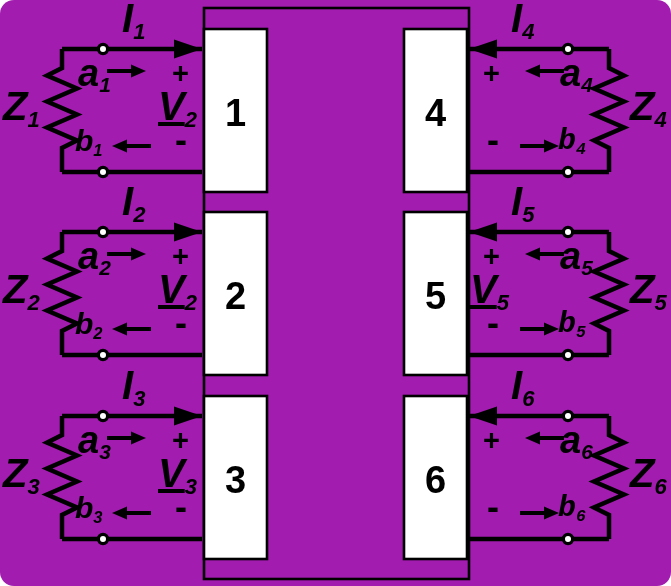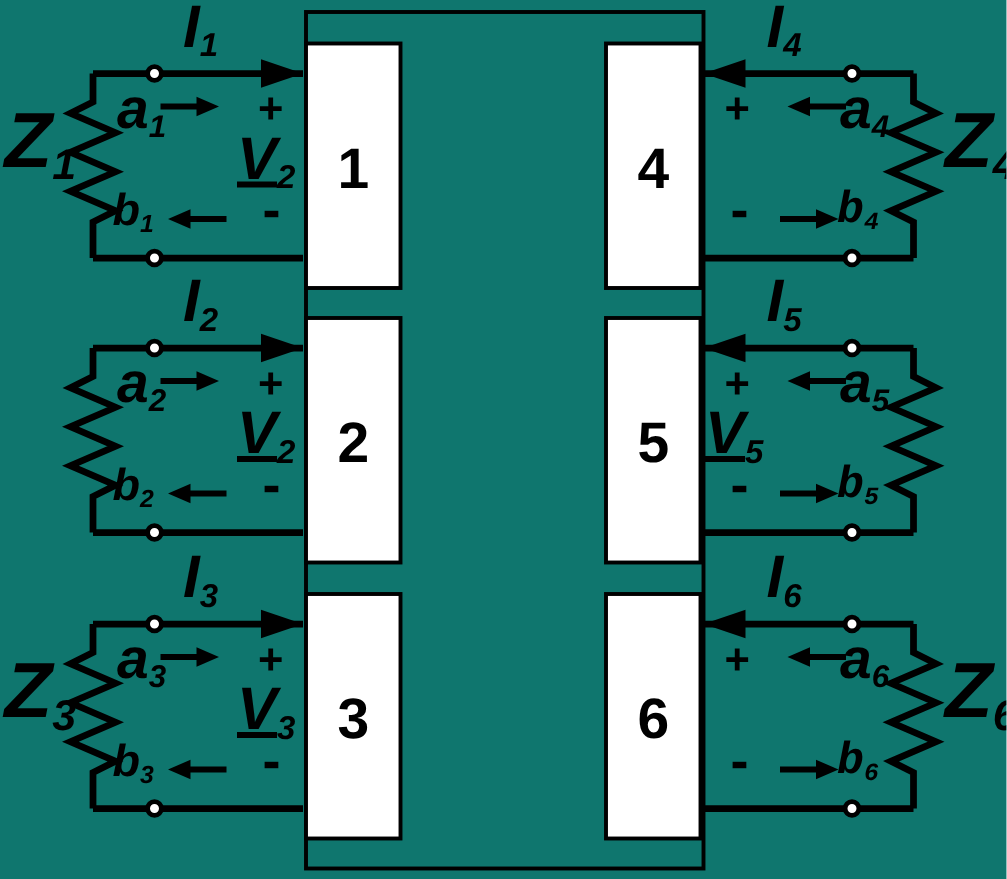--- a/index.html
+++ b/index.html
@@ -1,30 +1,30 @@
 <!DOCTYPE html>
 <html><head>
 <meta charset="utf-8">
 <style>
   html,body { margin:0; padding:0; background:#ffffff; }
   .canvas {
-    position:relative; width:671px; height:586px; background:#0f766e;
-    font-family:"Liberation Sans", sans-serif; color:#000; overflow:hidden;
+    position:relative; width:671px; height:586px; background:#a21caf;
+    font-family:"Liberation Sans", sans-serif; color:#000; overflow:hidden;border-radius:14px;
   }
   .art { position:absolute; left:0; top:0; }
   .grp { position:absolute; left:0; width:671px; height:192px; }
   .r1 { top:0; } .r2 { top:183px; } .r3 { top:367px; }
   .lbl { position:absolute; line-height:1; white-space:nowrap; font-weight:bold; }
   .it  { font-style:italic; }
   .sub { font-size:0.55em; vertical-align:-0.30em; }
   
   .cur   { font-size:40px; top:-2px; }
   .cur.L { left:122px; } .cur.R { left:511px; }
   
-  .imp   { font-size:52px; top:68px; }
+  .imp   { font-size:40px; top:86px; }
   .imp.L { left:3px; } .imp.R { left:630px;text-align:right; }
   
   .vol   { font-size:40px; top:86px;text-decoration:underline; }
   .vol.L { left:158px; } .vol.R { left:470px; }
   
   .plus   { font-size:29px; top:59px; }
   .plus.L { left:172px; } .plus.R { left:483px; }
   .minus   { font-size:36px; top:122px; }
   .minus.L { left:175px; } .minus.R { left:487px; }
   
@@ -78,20 +78,21 @@
     <div class="lbl it wa L"><span>a</span><span class="sub">1</span></div>
     <div class="lbl it wb L"><span>b</span><span class="sub">1</span></div>
     <div class="lbl plus L">+</div>
     <div class="lbl it vol L"><span>V</span><span class="sub">2</span></div>
     <div class="lbl minus L">-</div>
     <div class="lbl num L">1</div>
   </div>
 
   <div class="grp r2">
     <div class="lbl it cur L"><span>I</span><span class="sub">2</span></div>
+    <div class="lbl it imp L"><span>Z</span><span class="sub">2</span></div>
     <div class="lbl it wa L"><span>a</span><span class="sub">2</span></div>
     <div class="lbl it wb L"><span>b</span><span class="sub">2</span></div>
     <div class="lbl plus L">+</div>
     <div class="lbl it vol L"><span>V</span><span class="sub">2</span></div>
     <div class="lbl minus L">-</div>
     <div class="lbl num L">2</div>
   </div>
 
   <div class="grp r3">
     <div class="lbl it cur L"><span>I</span><span class="sub">3</span></div>
@@ -109,20 +110,21 @@
     <div class="lbl it imp R"><span>Z</span><span class="sub">4</span></div>
     <div class="lbl it wa R"><span>a</span><span class="sub">4</span></div>
     <div class="lbl it wb R"><span>b</span><span class="sub">4</span></div>
     <div class="lbl plus R">+</div>
     <div class="lbl minus R">-</div>
     <div class="lbl num R">4</div>
   </div>
 
   <div class="grp r2">
     <div class="lbl it cur R"><span>I</span><span class="sub">5</span></div>
+    <div class="lbl it imp R"><span>Z</span><span class="sub">5</span></div>
     <div class="lbl it wa R"><span>a</span><span class="sub">5</span></div>
     <div class="lbl it wb R"><span>b</span><span class="sub">5</span></div>
     <div class="lbl plus R">+</div>
     <div class="lbl it vol R"><span>V</span><span class="sub">5</span></div>
     <div class="lbl minus R">-</div>
     <div class="lbl num R">5</div>
   </div>
 
   <div class="grp r3">
     <div class="lbl it cur R"><span>I</span><span class="sub">6</span></div>

